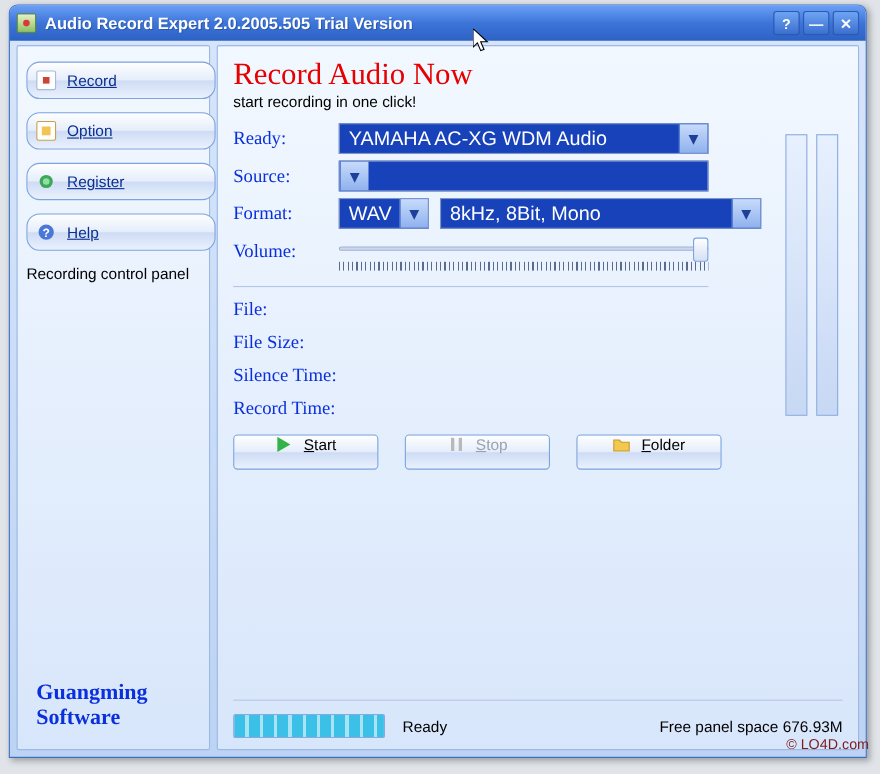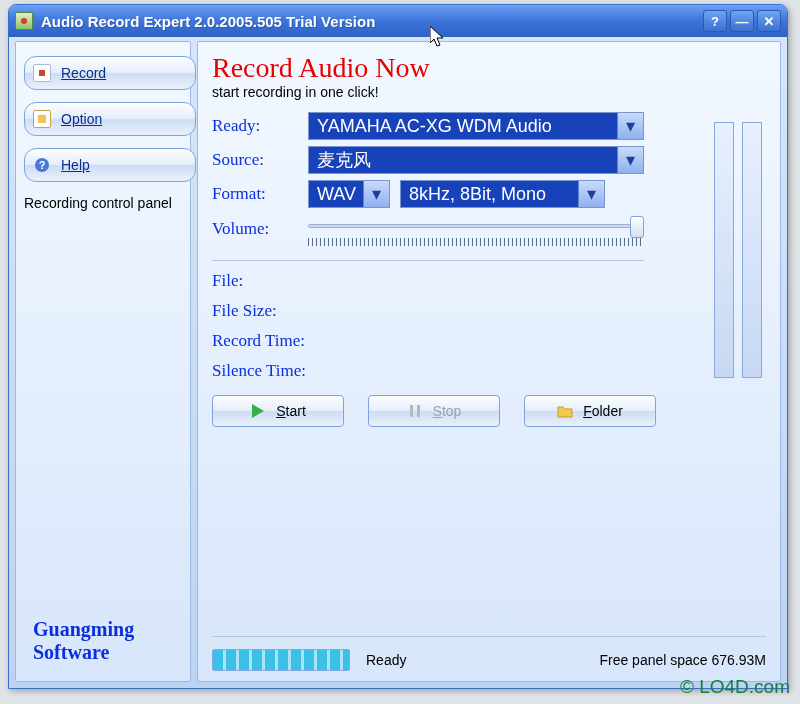--- a/index.html
+++ b/index.html
@@ -144,21 +144,21 @@
 .combo .val { padding: 0 8px; flex:1; white-space:nowrap; overflow:hidden;}
 .combo .dd {
   width: 26px; height: 100%;
   background: linear-gradient(to bottom,#c7dbfb,#8fb1ee);
   border-left:1px solid #5f85cf;
   display:flex;align-items:center;justify-content:center;
   color:#1d3f99;
 }
 .device-combo { width: 336px; }
 .fmt1 { width: 82px; margin-right: 10px; text-align: center;}
-.fmt2 { width: 205px; justify-content: center;}
+.fmt2 { width: 292px; justify-content: center;}
 .slider-wrap {
   width: 336px; height: 30px; position:relative;
 }
 .slider-track {
   position:absolute; left:0; right:0; top:10px; height:4px;
   background:#cfd8ea; border:1px solid #9fb2d6; border-radius:2px;
 }
 .slider-thumb {
   position:absolute; right:0; top:2px; width:14px; height:22px;
   background:linear-gradient(to bottom,#fefefe,#d4e0f3);
@@ -170,21 +170,21 @@
 }
 .divider {
   height:1px; background:#b5c6e4; margin: 16px 0 10px 0; width: 432px;
 }
 .info-row { color:#0a2fdc; font-size:17px; font-family:"Times New Roman",serif; margin: 10px 0;}
 .btnrow { display:flex; gap: 24px; margin-top: 14px;}
 .act-btn {
   width: 132px; height: 32px;
   background: linear-gradient(to bottom,#fdfefe 0%,#e6eefb 48%,#cedcf4 52%,#e9f1fd 100%);
   border: 1px solid #7ea3df; border-radius:4px;
-  display:flex; align-items:center; justify-content:center;
+  display:flex; justify-content:center;
   font-size:14px; color:#000;
 }
 .act-btn.disabled { color:#9aa2ad;}
 .act-btn .ai { width:16px;height:16px;margin-right:10px;display:flex;align-items:center;justify-content:center;}
 .ul { text-decoration: underline;}
 .status {
   position:absolute; left:14px; right:14px; bottom:10px;
   border-top:1px solid #b5c6e4; padding-top:12px;
   display:flex; align-items:center;
 }
@@ -202,22 +202,22 @@
 }
 .vbar {
   width:20px; height:256px;
   border:1px solid #8aa8de;
   background: linear-gradient(to bottom,#e7f0fe,#c7d8f4);
 }
 .cursor {
   position:absolute; left:430px; top:26px; z-index:50;
 }
 .watermark {
-  position:absolute; right:10px; bottom:6px;
-  font-size:19px; color:#15803d; font-family:sans-serif;
+  position:absolute; right:10px; bottom:20px;
+  font-size:13px; color:#7f1d1d; font-family:sans-serif;
 }
 </style>
 </head>
 <body>
 
 <div class="window">
   <div class="titlebar">
     <div class="app-icon">
       <svg viewBox="0 0 10 10">
           <circle cx="5" cy="5" r="3" fill="#d83a3a"></circle>
@@ -243,20 +243,29 @@
         <span class="sicon" style="background:#fff;border:1px solid #cba04c;">
           <svg width="10" height="10">
               <rect x="1" y="1" width="8" height="8" fill="#f0c552"></rect>
             </svg>
         </span>
         <span>Option</span>
       </div>
       <div class="side-btn">
         <span class="sicon">
           <svg width="16" height="16">
+              <circle cx="8" cy="8" r="6" fill="#3da85a"></circle>
+              <circle cx="8" cy="8" r="3" fill="#8fe0a2"></circle>
+            </svg>
+        </span>
+        <span>Register</span>
+      </div>
+      <div class="side-btn">
+        <span class="sicon">
+          <svg width="16" height="16">
               <circle cx="8" cy="8" r="7" fill="#4b78d6"></circle>
               <text x="8" y="12" text-anchor="middle" font-size="11" fill="#fff" font-weight="bold">?</text>
             </svg>
         </span>
         <span>Help</span>
       </div>
       <div class="caption-text">Recording control panel</div>
       <div class="brand">
         <div>Guangming</div>
         <div>Software</div>
@@ -270,21 +279,20 @@
       <div class="row">
         <div class="label">Ready:</div>
         <div class="combo device-combo">
           <div class="val">YAMAHA AC-XG WDM Audio</div>
           <div class="dd">▾</div>
         </div>
       </div>
       <div class="row">
         <div class="label">Source:</div>
         <div class="combo device-combo">
-          <div class="val">麦克风</div>
           <div class="dd">▾</div>
         </div>
       </div>
       <div class="row">
         <div class="label">Format:</div>
         <div class="combo fmt1">
           <div class="val">WAV</div>
           <div class="dd">▾</div>
         </div>
         <div class="combo fmt2">
@@ -298,22 +306,22 @@
           <div class="slider-track"></div>
           <div class="slider-thumb"></div>
           <div class="slider-ticks"></div>
         </div>
       </div>
 
       <div class="divider"></div>
 
       <div class="info-row">File:</div>
       <div class="info-row">File Size:</div>
+      <div class="info-row">Silence Time:</div>
       <div class="info-row">Record Time:</div>
-      <div class="info-row">Silence Time:</div>
 
       <div class="btnrow">
         <div class="act-btn">
           <span class="ai">
             <svg width="12" height="14">
                 <polygon points="0,0 12,7 0,14" fill="#34b24a"></polygon>
               </svg>
           </span>
           <span><span class="ul">S</span><span>tart</span></span>
         </div>

